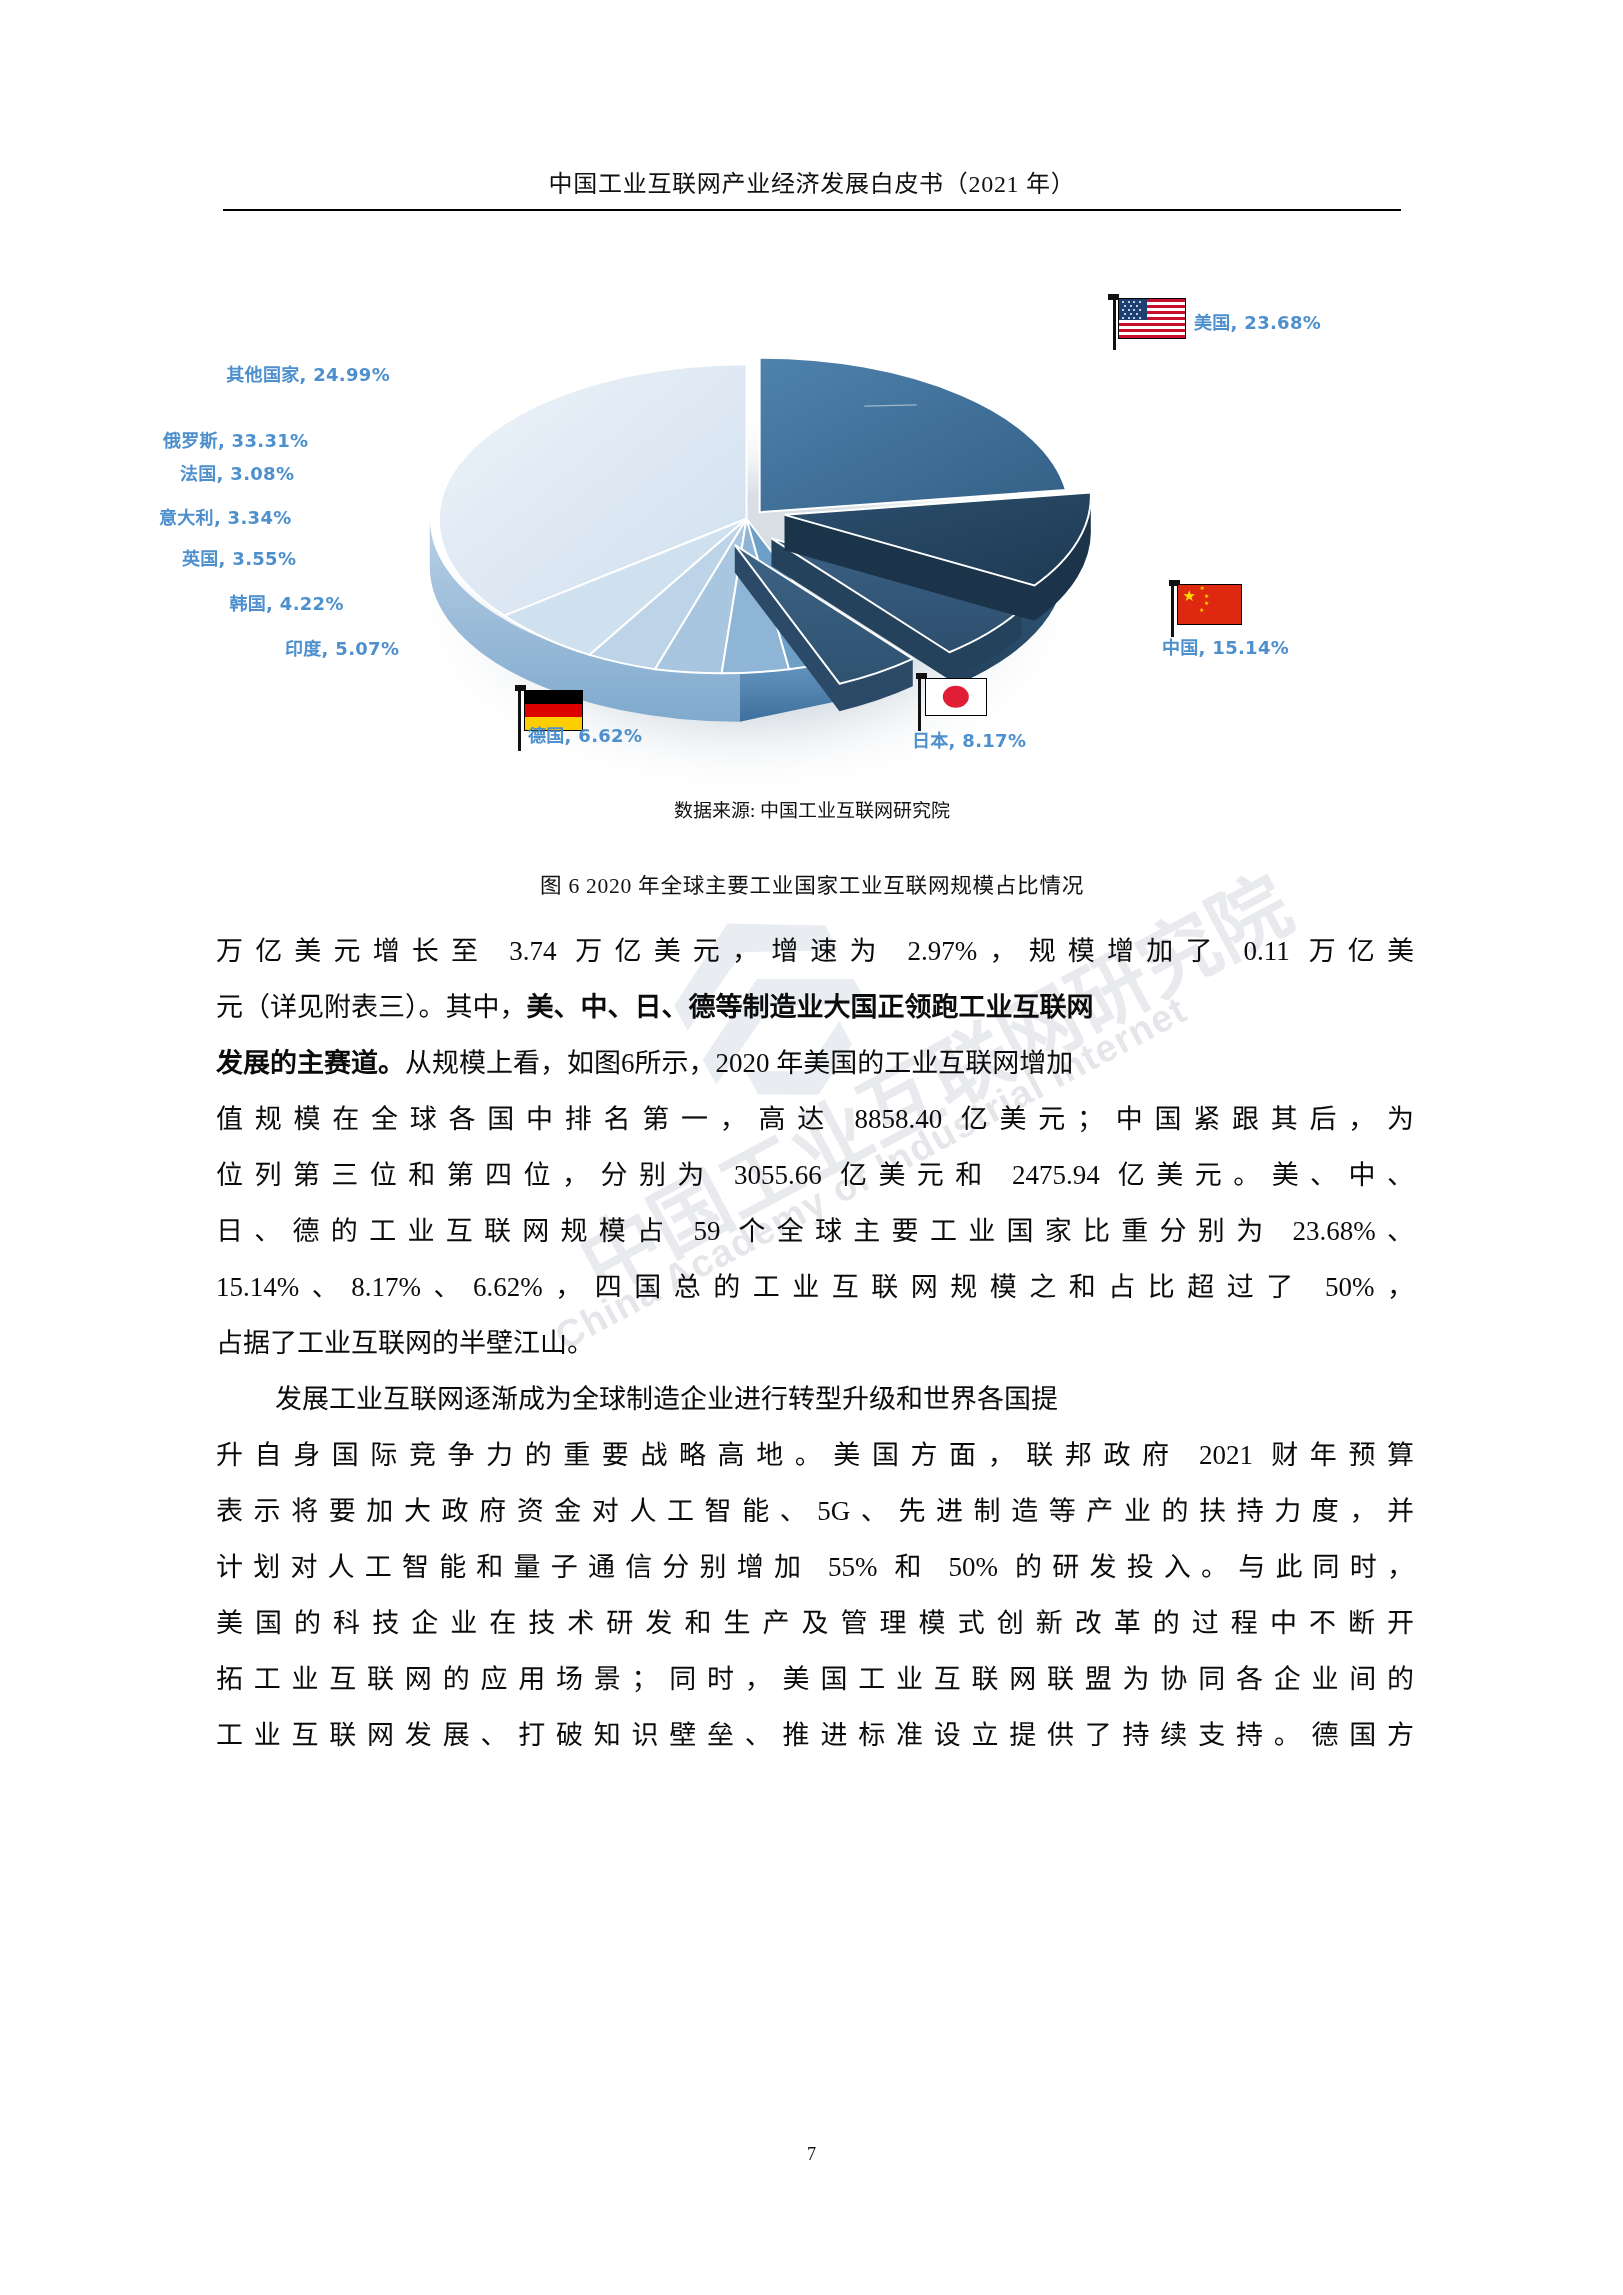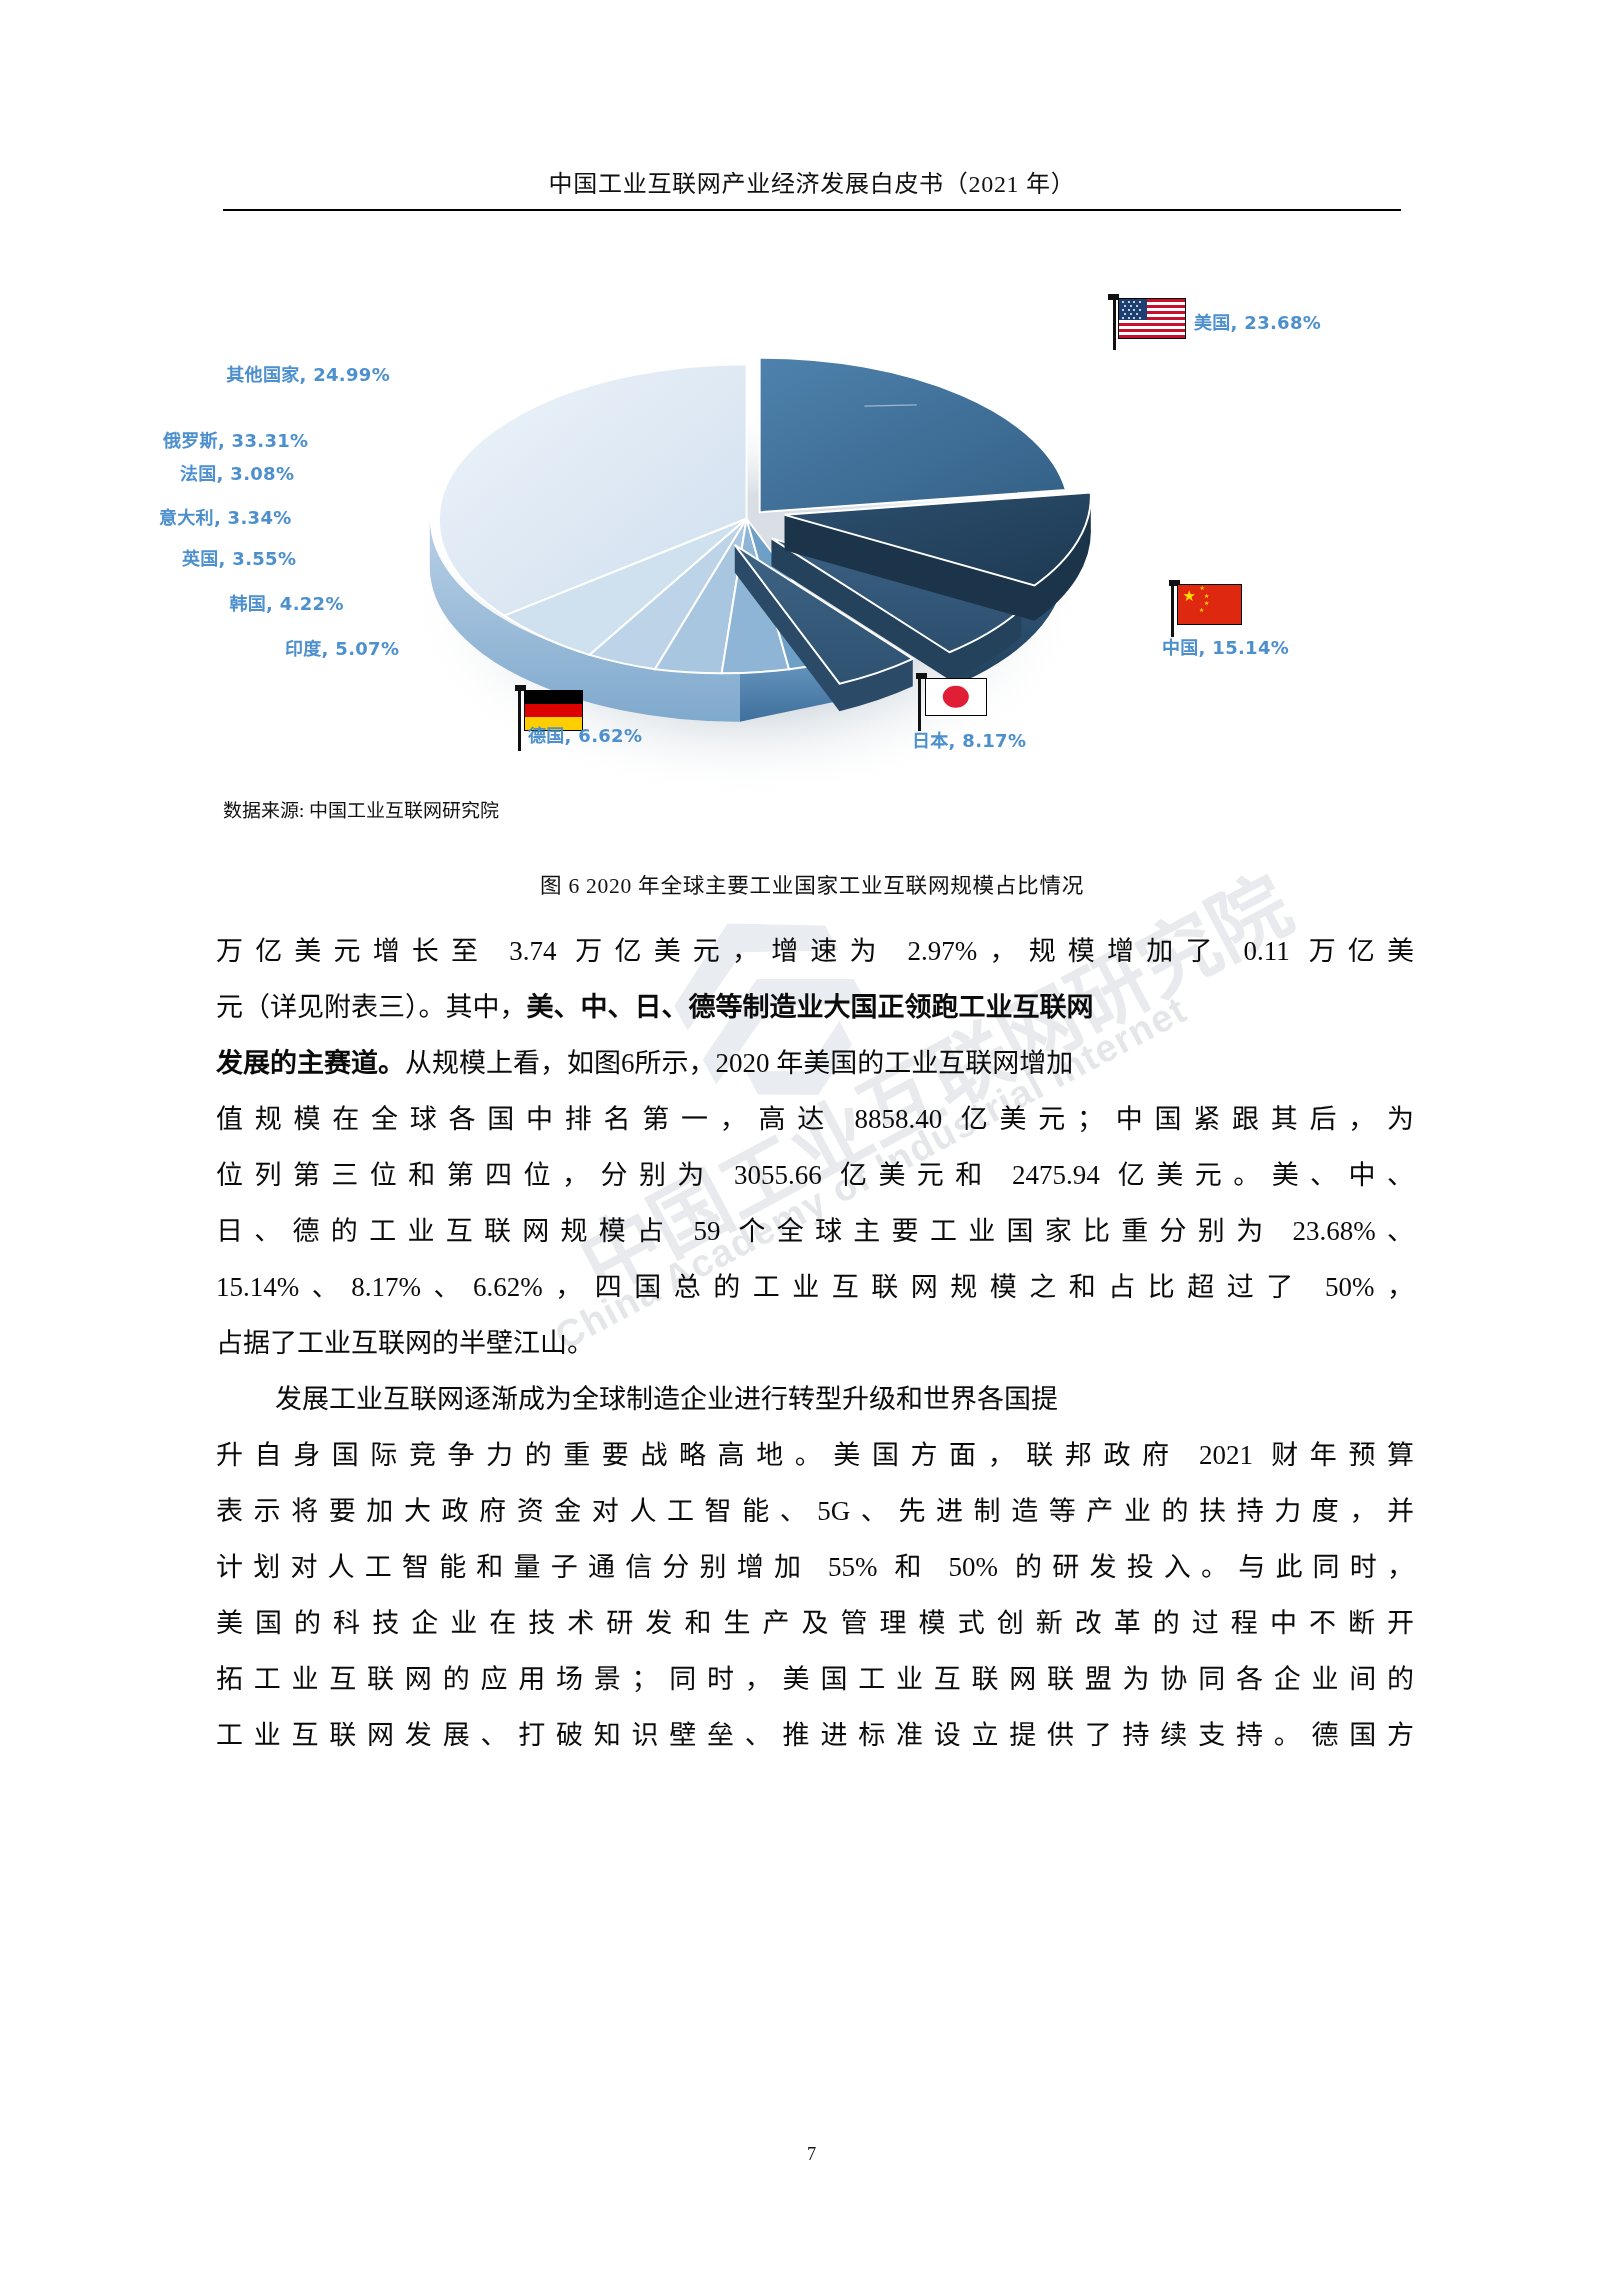--- a/index.html
+++ b/index.html
@@ -156,21 +156,21 @@
     color: #ffde00;
     line-height: 1;
     font-family: "DejaVu Sans", sans-serif;
   }
 
   
   .source-note {
     position: absolute;
     left: 223px; top: 795px;
     width: 1178px;
-    text-align: left;
+    text-align: center;
     font-size: 19px;
     color: #111;
     z-index: 10;
     font-family: "Liberation Serif", serif;
   }
   .fig-caption {
     position: absolute;
     left: 223px; top: 868px;
     width: 1178px;
     text-align: center;

